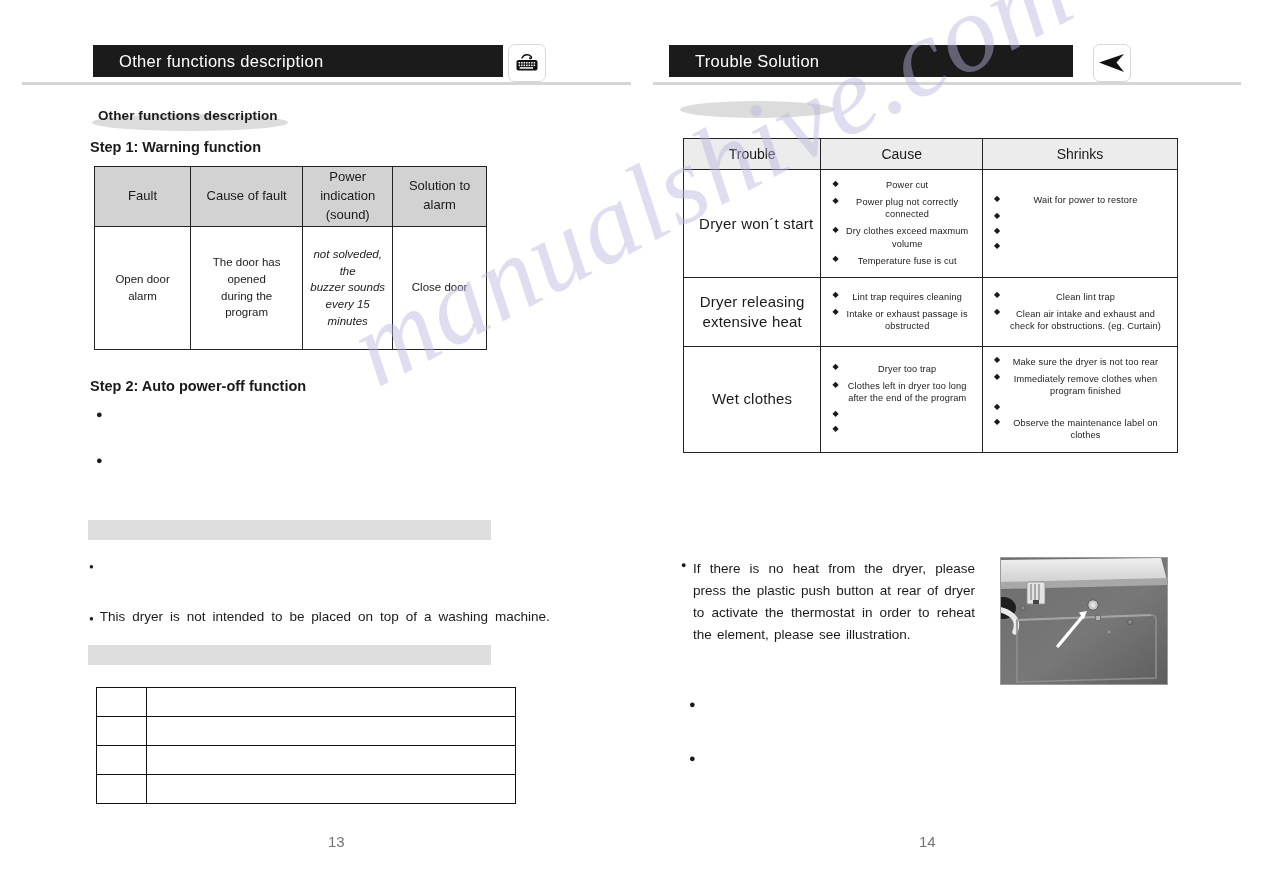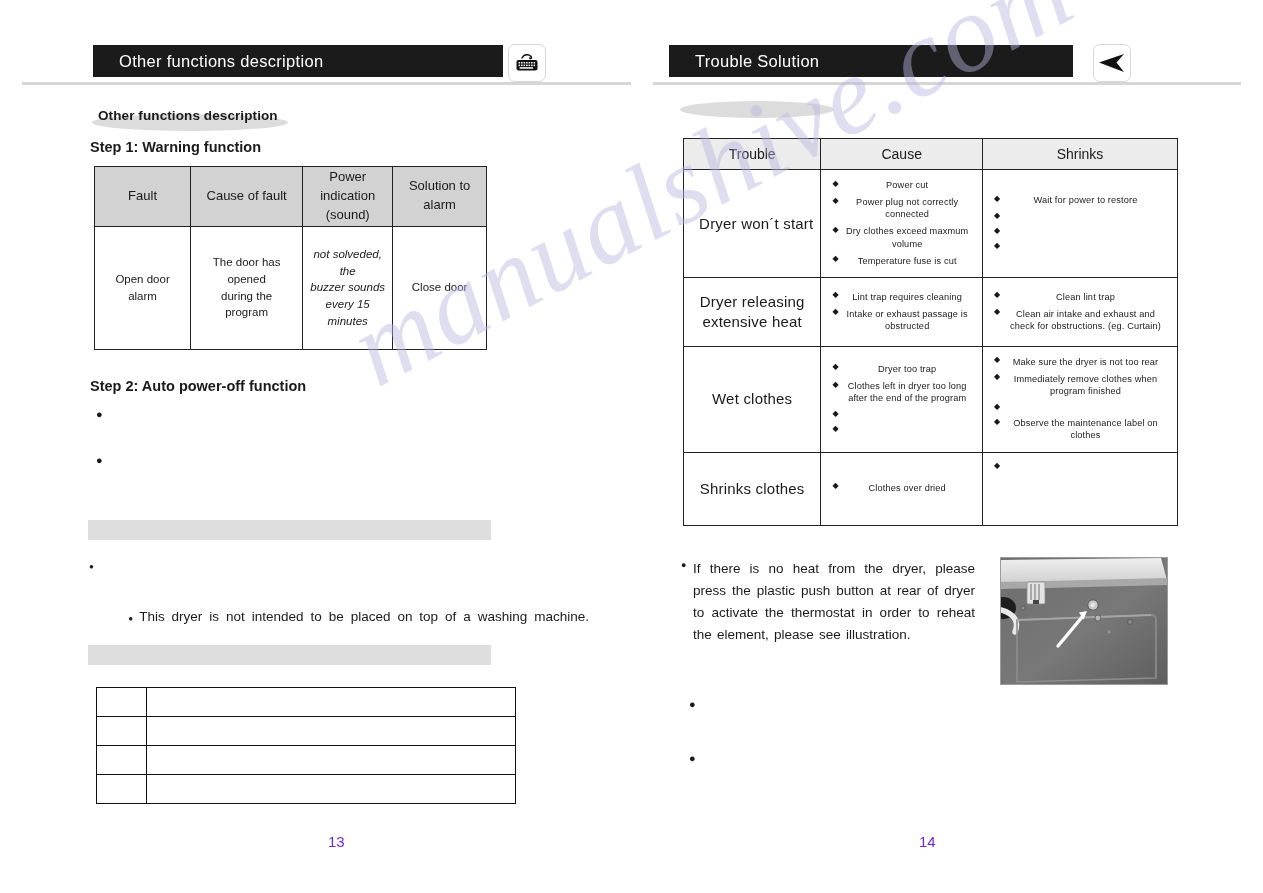--- a/index.html
+++ b/index.html
@@ -162,21 +162,21 @@
   .photo{
     position:absolute;
     overflow:hidden;
     border:1px solid #9b9b9b;
   }
 
   
   .page-num{
     position:absolute;
     font-size:15px;
-    color:#6d28d9;
+    color:#737373;
   }
 </style>
 </head>
 <body>
 
 <div class="watermark">manualshive.com</div>
 
 <div class="page page-left">
 
   <div class="title-bar" style="left:93px;top:45px;width:410px;">
@@ -252,21 +252,21 @@
     <span></span>
   </div>
 
   <div class="gray-bar" style="left:88px;top:520px;width:403px;height:20px;"></div>
 
   <div class="bullet-row" style="left:89px;top:555px;width:400px;">
     <span class="dot sm-dot"></span>
     <span></span>
   </div>
 
-  <div class="bullet-row" style="left:89px;top:607px;width:500px;justify-content:flex-end;">
+  <div class="bullet-row" style="left:89px;top:607px;width:500px;">
     <span class="dot sm-dot"></span>
     <span style="word-spacing:3.2px;">This dryer is not intended to be placed on top of a washing machine.</span>
   </div>
 
   <div class="gray-bar" style="left:88px;top:645px;width:403px;height:20px;"></div>
 
   <table class="blank-table" style="left:96px;top:687px;width:420px;">
     <tbody>
         <tr>
       <td style="width:48px;height:26px;"></td>
@@ -365,33 +365,20 @@
       <td>
         <ul class="dlist">
           <li>Make  sure  the  dryer  is  not  too  rear</li>
           <li>Immediately  remove  clothes  when program  finished</li>
           <li class="blank"></li>
           <li>Observe  the  maintenance  label  on  clothes</li>
         </ul>
       </td>
     </tr>
 
-    <tr>
-      <td class="tname" style="height:62px;white-space:pre-line;">Shrinks  clothes</td>
-      <td>
-        <ul class="dlist">
-          <li>Clothes  over  dried</li>
-        </ul>
-      </td>
-      <td style="vertical-align:top;">
-        <ul class="dlist">
-          <li class="blank"></li>
-        </ul>
-      </td>
-    </tr>
 
   </tbody>
     </table>
 
   <div class="para" style="left:62px;top:558px;width:282px;word-spacing:1.5px;">
     <span class="dot">●</span>
     <span>If there is no heat from the dryer, please press the plastic push button at rear of dryer to activate the thermostat in order to reheat the element, please see illustration.</span>
   </div>
 
   <div class="photo" style="left:369px;top:557px;width:166px;height:126px;">

